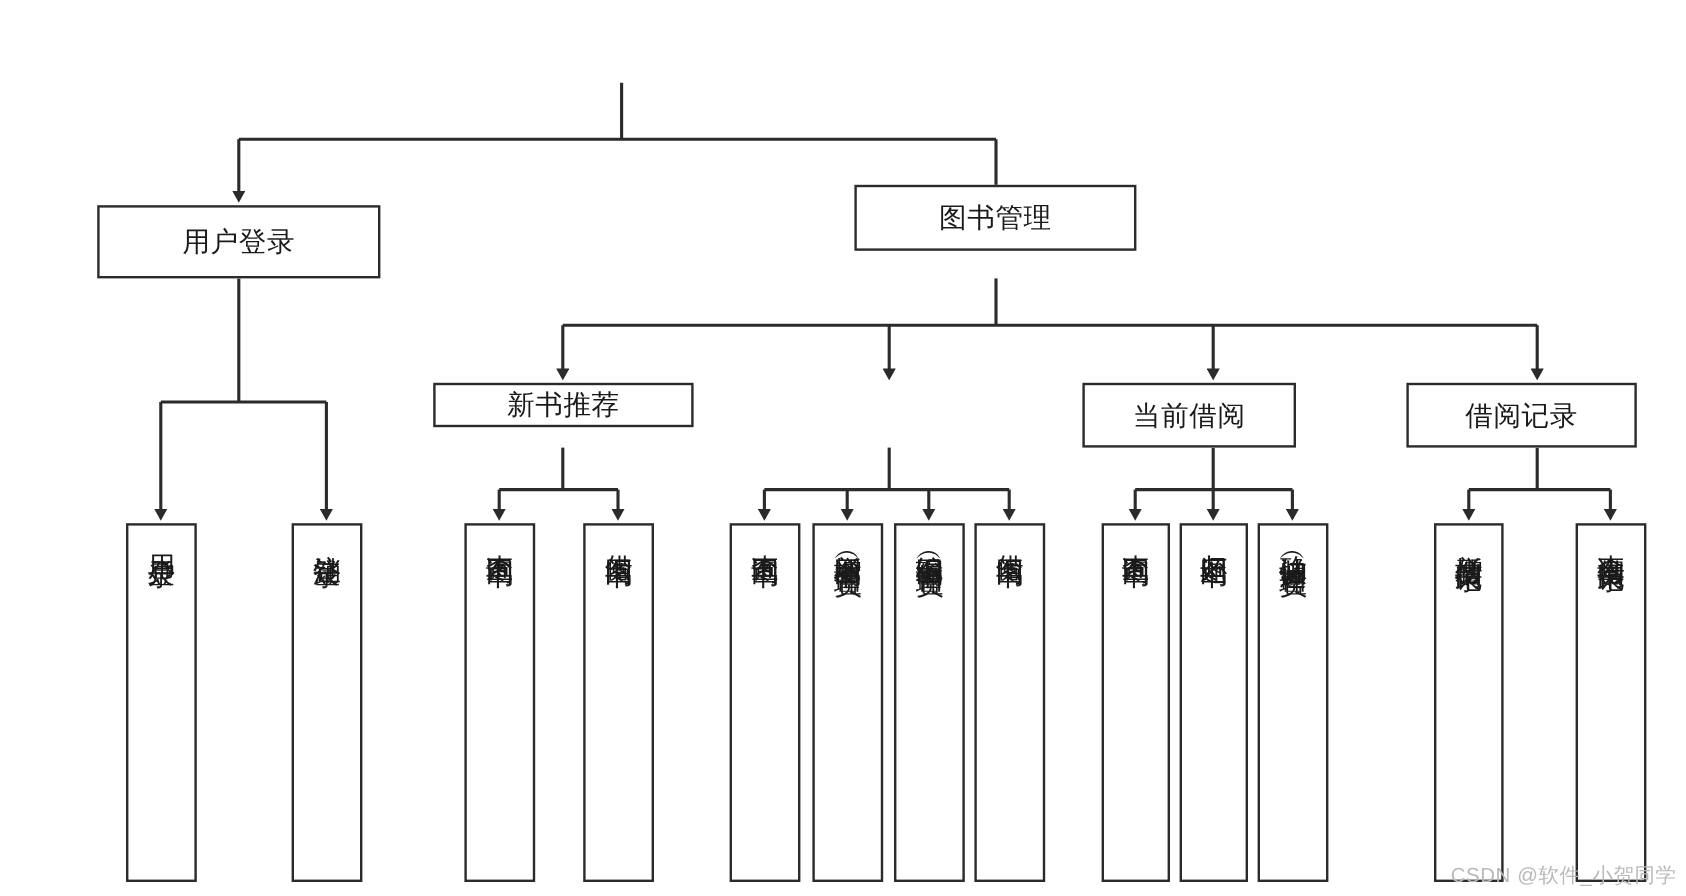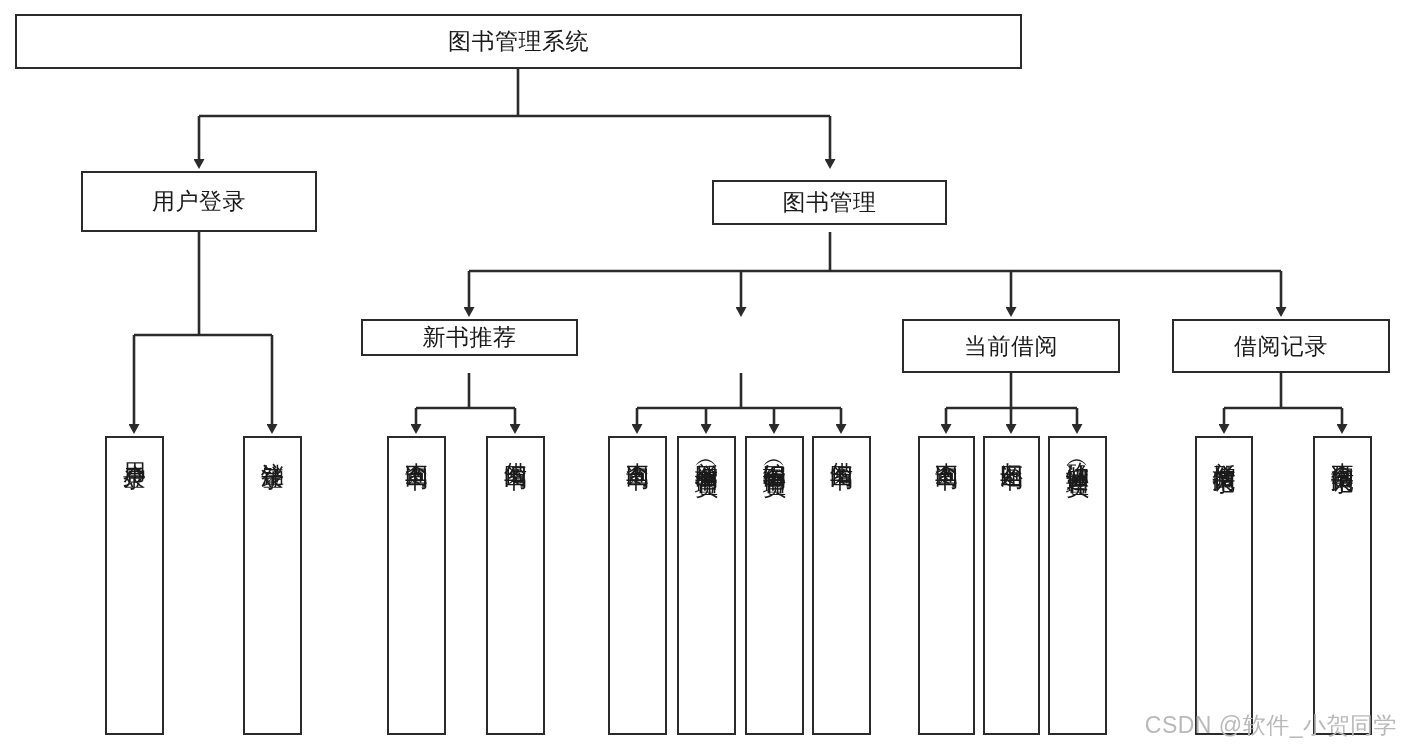--- a/index.html
+++ b/index.html
@@ -61,21 +61,21 @@
     font-size: 23px;
     line-height: 1.18;
     letter-spacing: 2px;
     white-space: nowrap;
     margin: 0 auto;
   }
   .watermark {
     position: absolute;
     right: 8px;
     bottom: 6px;
-    font-size: 23px;
+    font-size: 17px;
     color: #b9b9b9;
     letter-spacing: 0.5px;
     z-index: 3;
     user-select: none;
     white-space: nowrap;
   }
 </style>
 </head>
 <body>
 
@@ -125,38 +125,35 @@
       <path d="M1011,408 L1011,425" marker-end="url(#arrow)"></path>
       <path d="M1077,408 L1077,425" marker-end="url(#arrow)"></path>
 
       <path d="M1281,373 L1281,408"></path>
       <path d="M1224,408 L1342,408"></path>
       <path d="M1224,408 L1224,425" marker-end="url(#arrow)"></path>
       <path d="M1342,408 L1342,425" marker-end="url(#arrow)"></path>
     </g>
   </svg>
 
-  <div class="node root h" style="left:15px; top:14px; width:1007px; height:55px;">
-    <span class="label">图书管理系统</span>
-  </div>
 
   <div class="node h" style="left:81px; top:171px; width:236px; height:61px;">
     <span class="label">用户登录</span>
   </div>
-  <div class="node h" style="left:712px; top:180px; width:235px; height:45px;justify-content:center;">
+  <div class="node h" style="left:712px; top:154px; width:235px; height:55px;justify-content:center;">
     <span class="label">图书管理</span>
   </div>
 
   <div class="node h" style="left:361px; top:319px; width:217px; height:37px;">
     <span class="label">新书推荐</span>
   </div>
-  <div class="node h" style="left:902px; top:319px; width:218px; height:54px;">
+  <div class="node h" style="left:902px; top:319px; width:178px; height:54px;">
     <span class="label">当前借阅</span>
   </div>
-  <div class="node h" style="left:1172px; top:319px; width:218px; height:54px;">
+  <div class="node h" style="left:1172px; top:319px; width:192px; height:54px;">
     <span class="label">借阅记录</span>
   </div>
 
   <div class="node v" style="left:105px; top:436px; width:59px; height:299px;">
     <span class="label">用户登录</span>
   </div>
   <div class="node v" style="left:243px; top:436px; width:59px; height:299px;">
     <span class="label">注销登录</span>
   </div>
   <div class="node v" style="left:387px; top:436px; width:59px; height:299px;">

